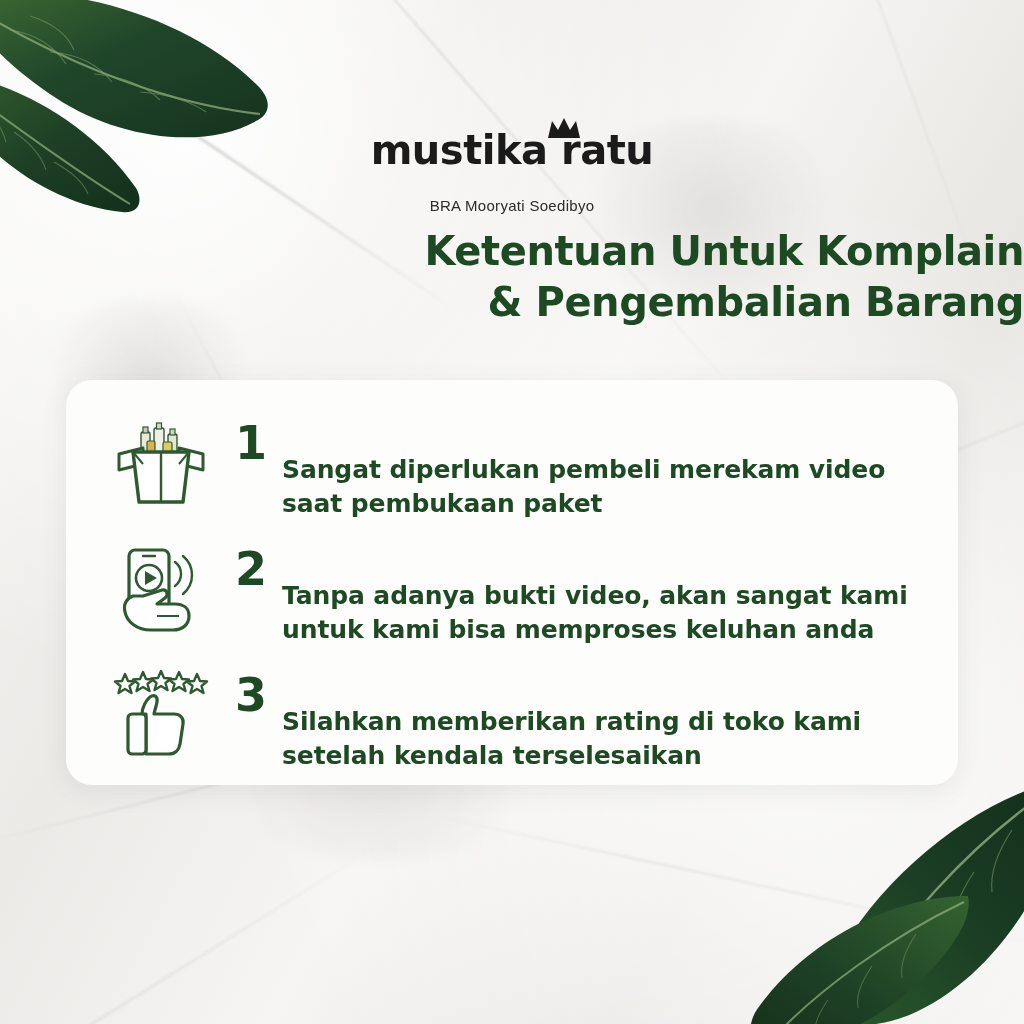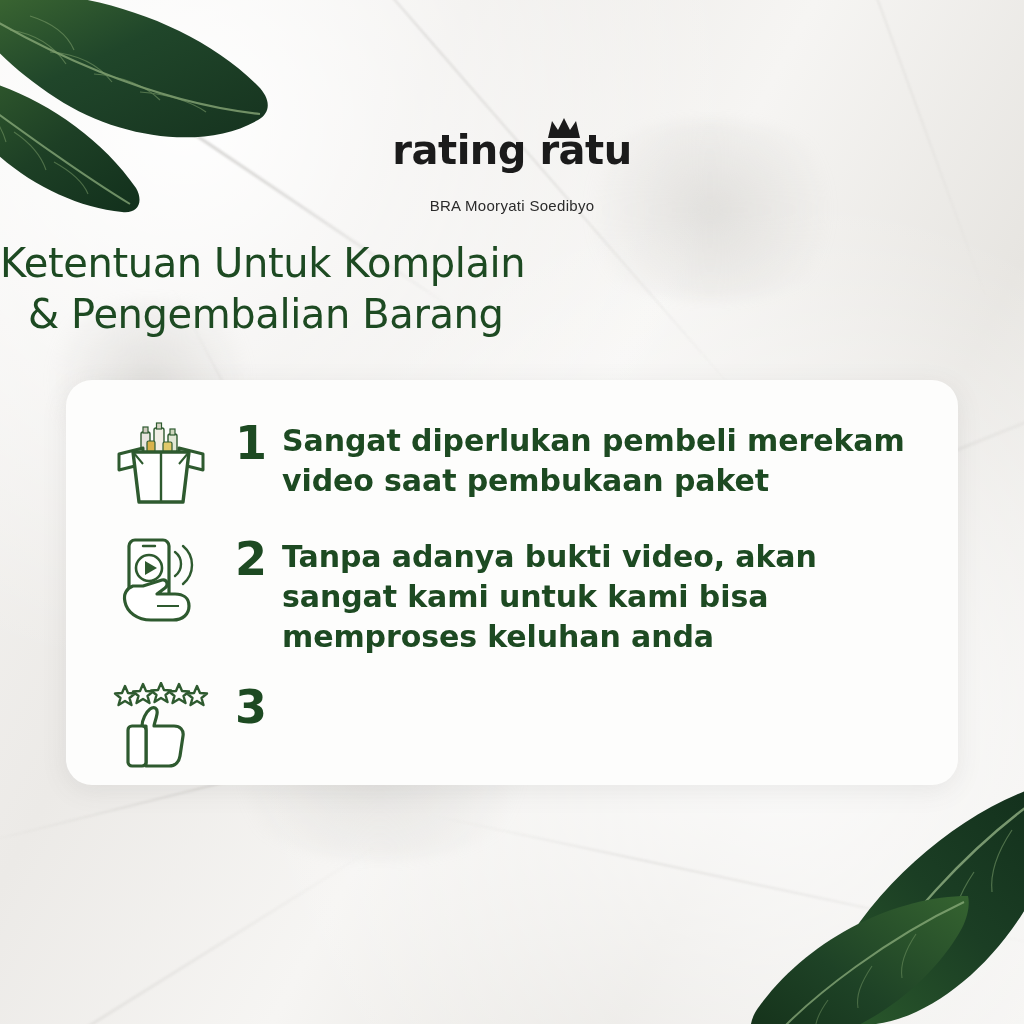--- a/index.html
+++ b/index.html
@@ -87,25 +87,25 @@
     font-size: 15px;
     color: #2b2b2b;
     letter-spacing: 0.3px;
   }
 
   
   .heading {
     position: absolute;
     left: 0;
     right: 0;
-    top: 238px;
-    text-align: left;
+    top: 226px;
+    text-align: right;
     color: #1d4a22;
     font-family: "DejaVu Sans", sans-serif;
-    font-weight: normal;
+    font-weight: bold;
     font-size: 40px;
     line-height: 1.28;
     letter-spacing: -0.4px;
   }
   .heading .l2 { display: block; padding-left: 28px; }
 
   
   .card {
     position: absolute;
     left: 66px;
@@ -147,25 +147,26 @@
     font-weight: bold;
     font-size: 46px;
     color: #1d4a22;
     line-height: 1;
     padding-top: 6px;
   }
   .row-text {
     flex: 1 1 auto;
     font-family: "DejaVu Sans", sans-serif;
     font-weight: bold;
-    font-size: 30px;
+    font-size: 25px;
     line-height: 1.34;
     color: #1d4a22;
     padding-top: 7px;
     letter-spacing: -0.1px;
+    margin-top: 32px;
   }
 </style>
 </head>
 <body>
 
 <div class="canvas">
 
   <div class="vein v1"></div>
   <div class="vein v2"></div>
   <div class="vein v3"></div>
@@ -251,21 +252,21 @@
       </g>
     </svg>
   </div>
 
   <div class="logo-block">
     <span class="logo-crown">
       <svg width="36" height="24" viewBox="0 0 36 24">
         <path d="M2,22 L6,5 L12,14 L18,2 L24,14 L30,5 L34,22 Z" fill="#1b1b1b"></path>
       </svg>
     </span>
-    <div class="logo-word">rating ratu</div>
+    <div class="logo-word">mustika ratu</div>
     <div class="logo-sub">BRA Mooryati Soedibyo</div>
   </div>
 
   <div class="heading">
     <span class="l1">Ketentuan Untuk Komplain</span>
     <span class="l2">&amp; Pengembalian Barang</span>
   </div>
 
   <div class="card">
     <div class="rows">
@@ -326,18 +327,19 @@
               <path d="M49,1 L52,8 L59,8.5 L53.5,13 L55.5,20 L49,16 L42.5,20 L44.5,13 L39,8.5 L46,8 Z"></path>
               <path d="M67,2 L70,9 L77,9.5 L71.5,14 L73.5,21 L67,17 L60.5,21 L62.5,14 L57,9.5 L64,9 Z"></path>
               <path d="M85,4 L88,11 L95,11.5 L89.5,16 L91.5,23 L85,19 L78.5,23 L80.5,16 L75,11.5 L82,11 Z"></path>
             </g>
 
             <path d="M30,44 C30,38 34,30 38,27 C42,24 46,26 45,32 C44,38 42,42 42,44 L62,44 C68,44 72,48 71,54 L68,74 C67,80 63,84 57,84 L34,84 L34,44 Z" fill="#ffffff" stroke="#2e5a2f" stroke-width="3.2" stroke-linejoin="round"></path>
             <rect x="16" y="44" width="18" height="40" rx="4" fill="#ffffff" stroke="#2e5a2f" stroke-width="3.2"></rect>
           </svg>
         </div>
         <div class="row-num">3</div>
+        <div class="row-text">Silahkan memberikan rating di toko kami setelah kendala terselesaikan</div>
       </div>
 
     </div>
   </div>
 
 </div>
 
 </body></html>

